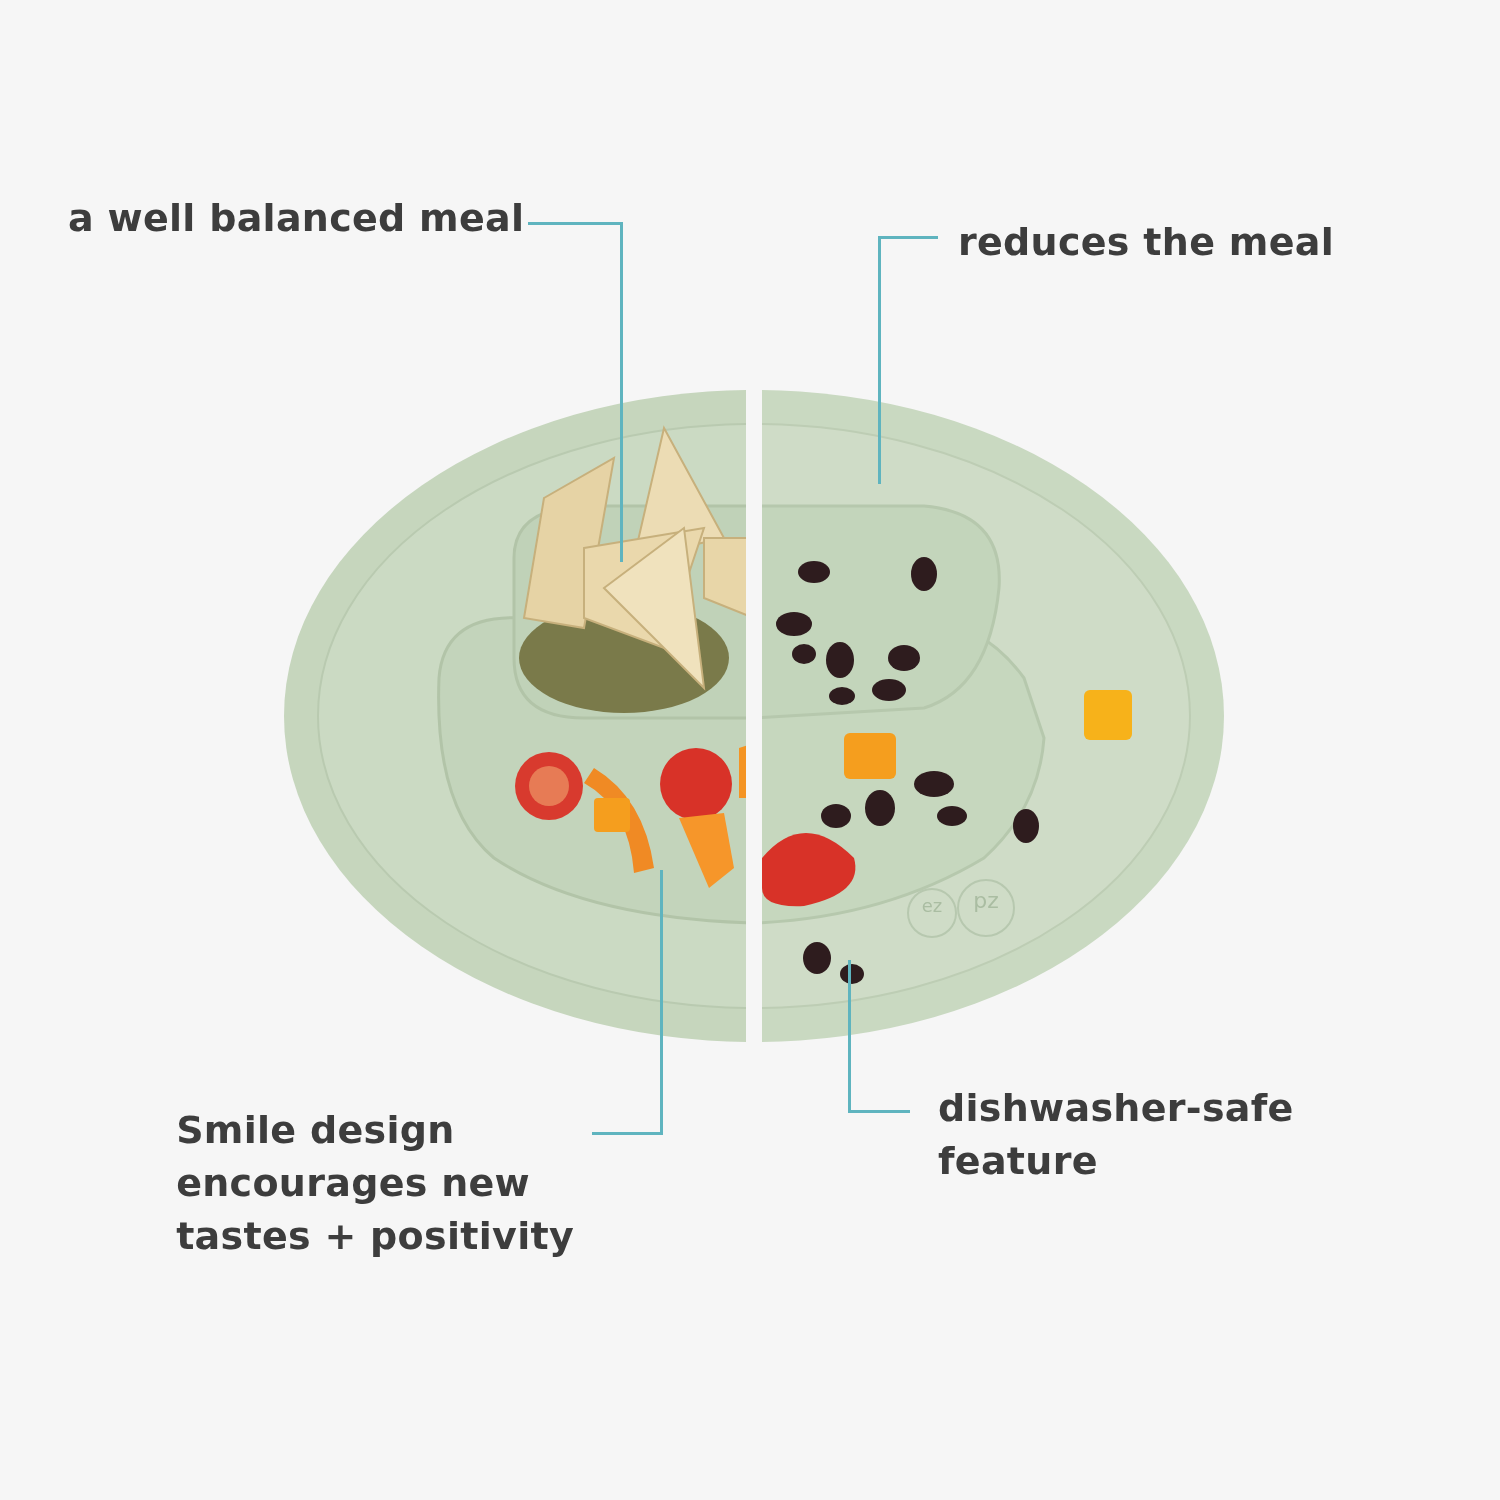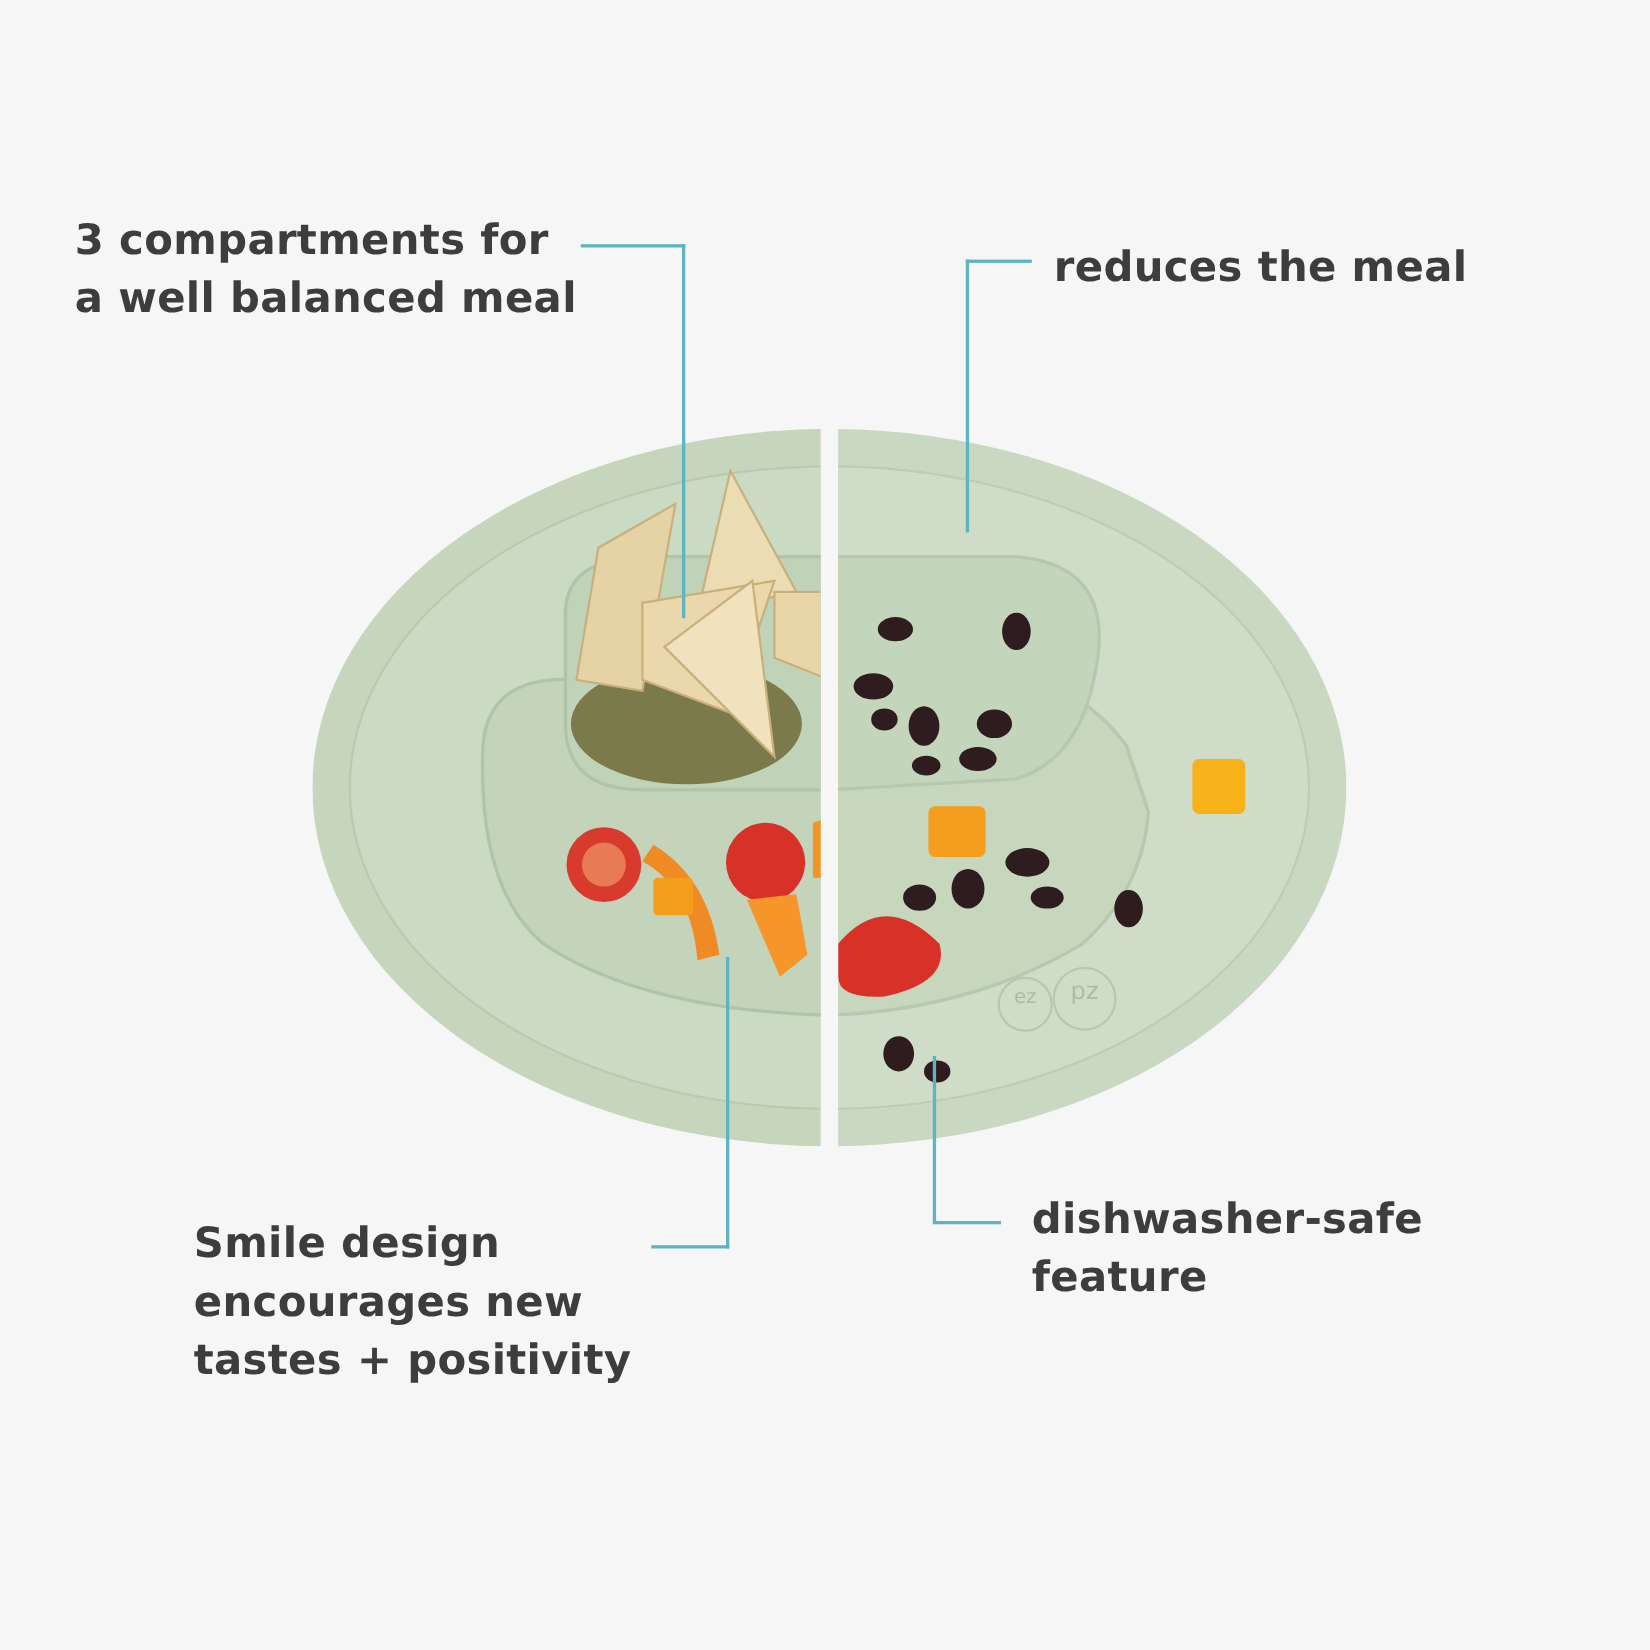--- a/index.html
+++ b/index.html
@@ -91,21 +91,20 @@
 <div class="line" style="left:878px;top:236px;width:60px;height:3px;"></div>
 <div class="line" style="left:878px;top:236px;width:3px;height:248px;"></div>
 
 <div class="line" style="left:660px;top:870px;width:3px;height:265px;"></div>
 <div class="line" style="left:592px;top:1132px;width:71px;height:3px;"></div>
 
 <div class="line" style="left:848px;top:960px;width:3px;height:152px;"></div>
 <div class="line" style="left:848px;top:1110px;width:62px;height:3px;"></div>
 
 <div class="label" style="left:68px;top:192px;">
-  <div>3 compartments for</div>
   <div>a well balanced meal</div>
 </div>
 
 <div class="label" style="left:958px;top:216px;">
   <div>reduces the meal</div>
 </div>
 
 <div class="label right-align" style="right:926px;top:1104px;">
   <div>Smile design</div>
   <div>encourages new</div>

